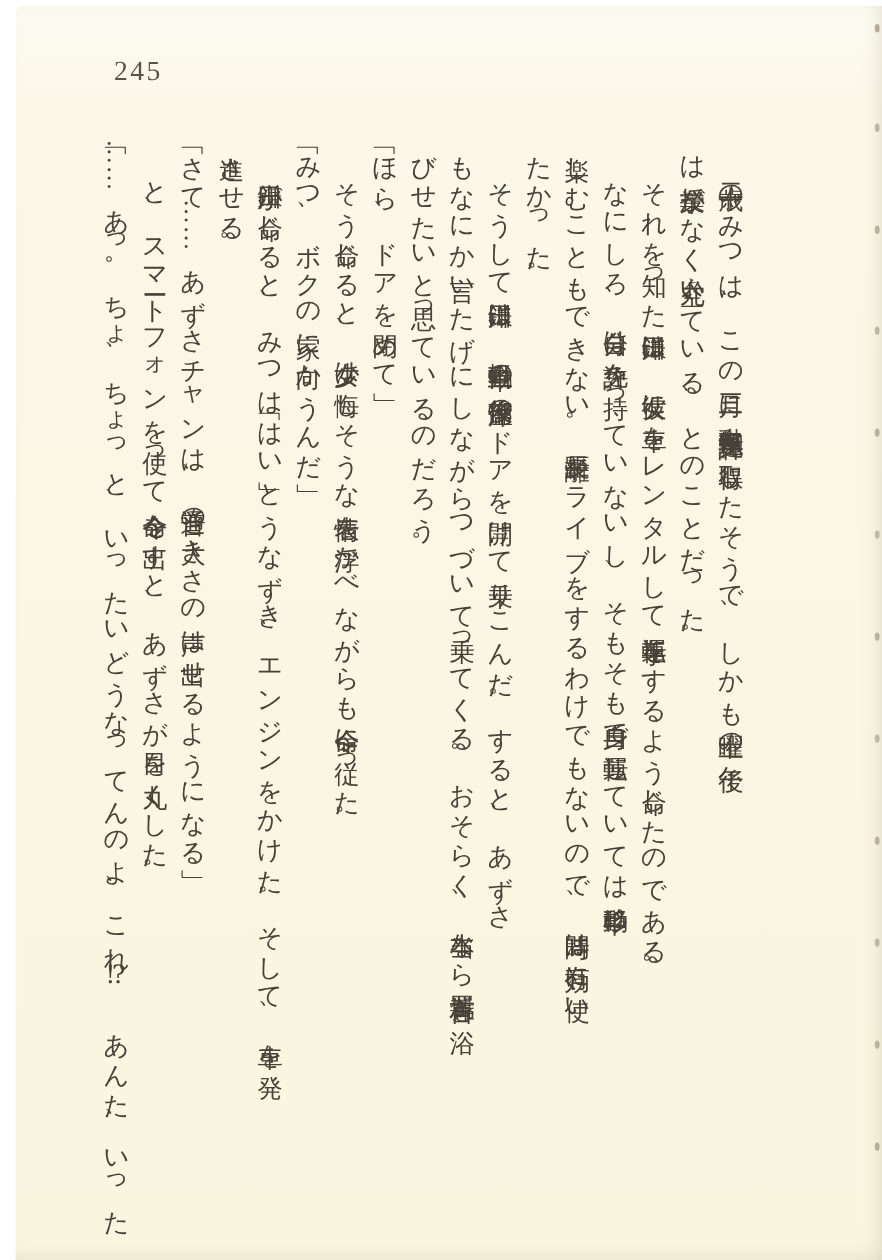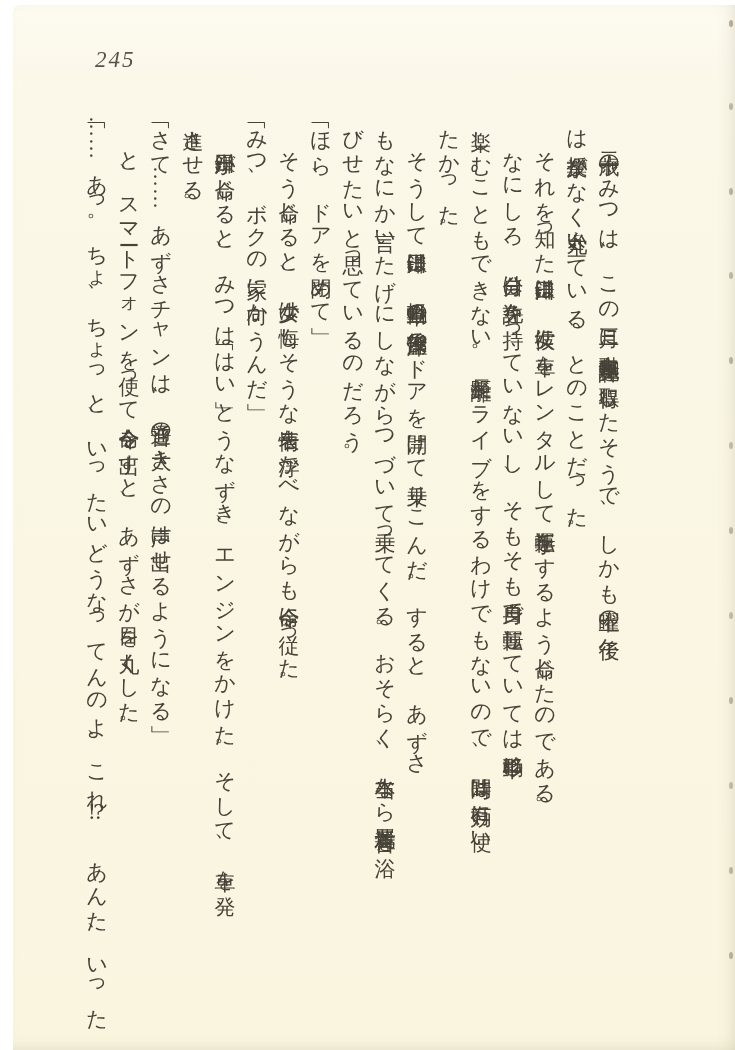--- a/index.html
+++ b/index.html
@@ -16,21 +16,21 @@
   .paper {
     position:absolute; left:13px; top:5px; right:0; bottom:0;
     background:linear-gradient(180deg,#fdfaf0 0%,#fbf8e9 9%,#faf6e3 55%,#f9f5df 100%);
     border-radius:7px 0 0 0;
     box-shadow:
       inset -10px 0 18px -10px rgba(90,78,45,0.16),
       inset 0 -12px 20px -14px rgba(90,78,45,0.12);
   }
   .page-number {
     position:absolute; left:82px; top:42px;
-    font-size:23px; font-style:italic;
+    font-size:23px; 
     color:#57534a; letter-spacing:2px;text-align:center;
   }
   
   .text-block {
     position:absolute; top:110px; right:110px;
     width:548px; height:845px;
     writing-mode:vertical-rl;
     -webkit-writing-mode:vertical-rl;
     text-orientation:mixed;
     font-size:21px;

